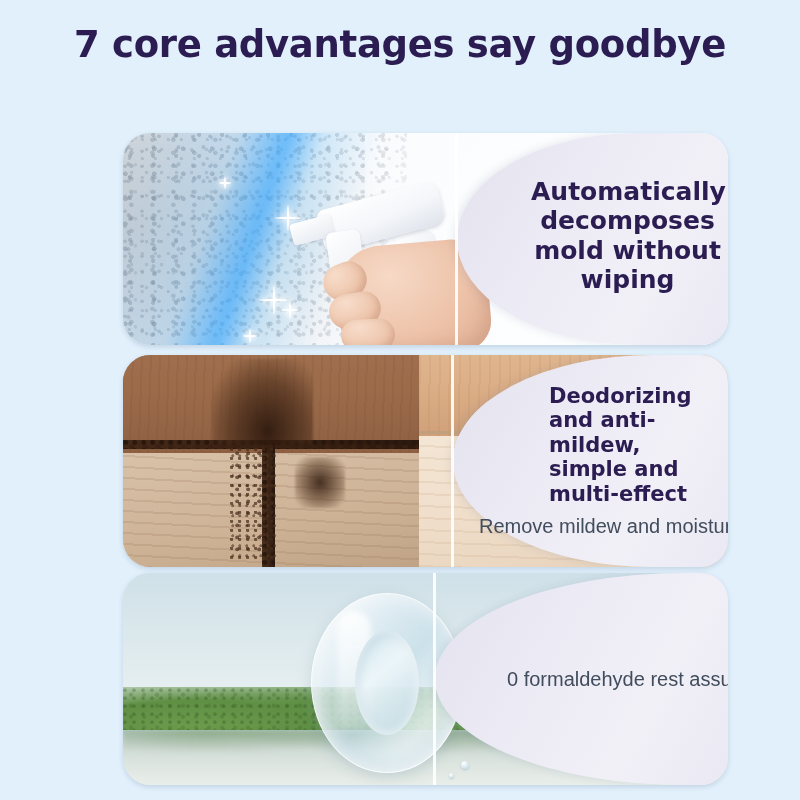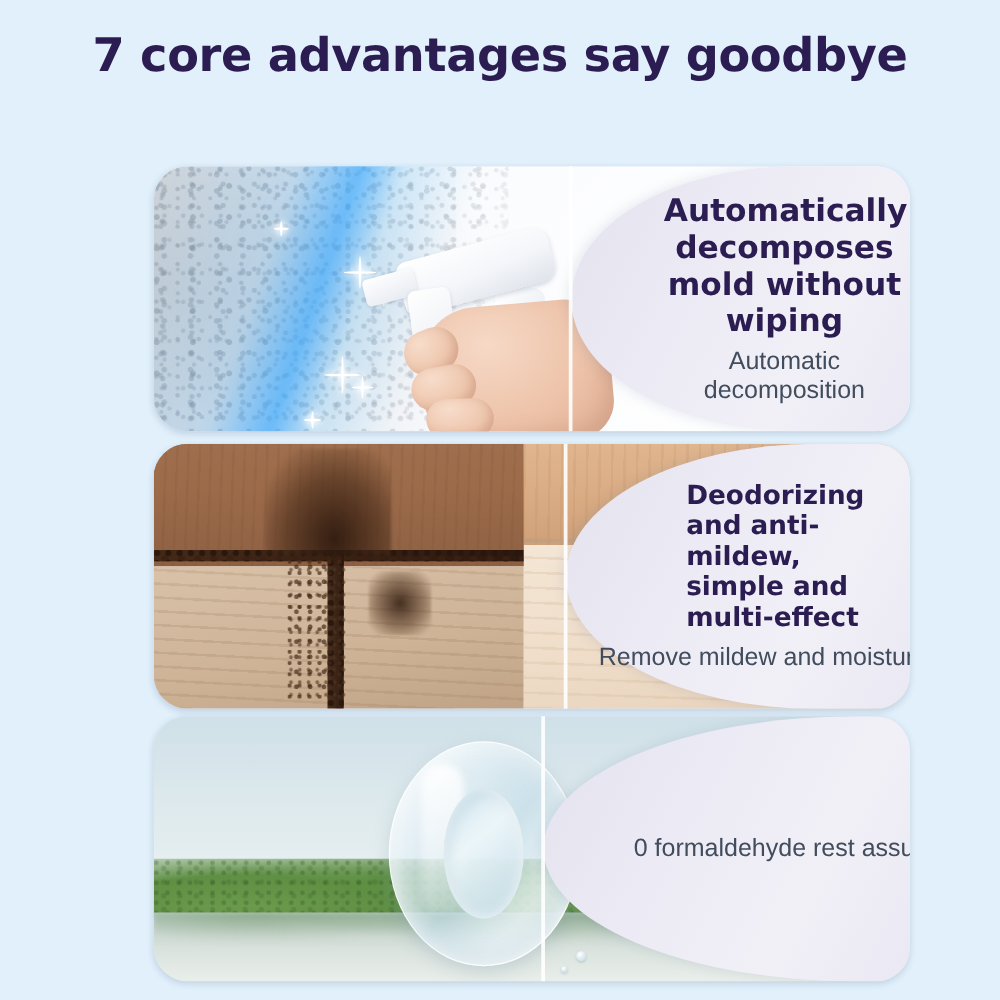--- a/index.html
+++ b/index.html
@@ -392,21 +392,20 @@
       <div class="p1-nozzle"></div>
       <div class="p1-gap"></div>
       <div class="p1-trigger"></div>
       <div class="p1-hand"></div>
       <div class="finger f1"></div>
       <div class="finger f2"></div>
       <div class="finger f3"></div>
     </div>
     <div class="panel" id="panel-1">
       <div class="card-title">Automatically decomposes mold without wiping</div>
-      <div class="card-sub">Automatic decomposition</div>
     </div>
   </div>
 
   <div class="card" id="card-2">
     <div class="photo">
       <div class="p2-wrap">
         <div class="p2-left">
           <div class="wood-top-dirty"></div>
           <div class="wood-bot-dirty"></div>
           <div class="mold-band mb-h"></div>

